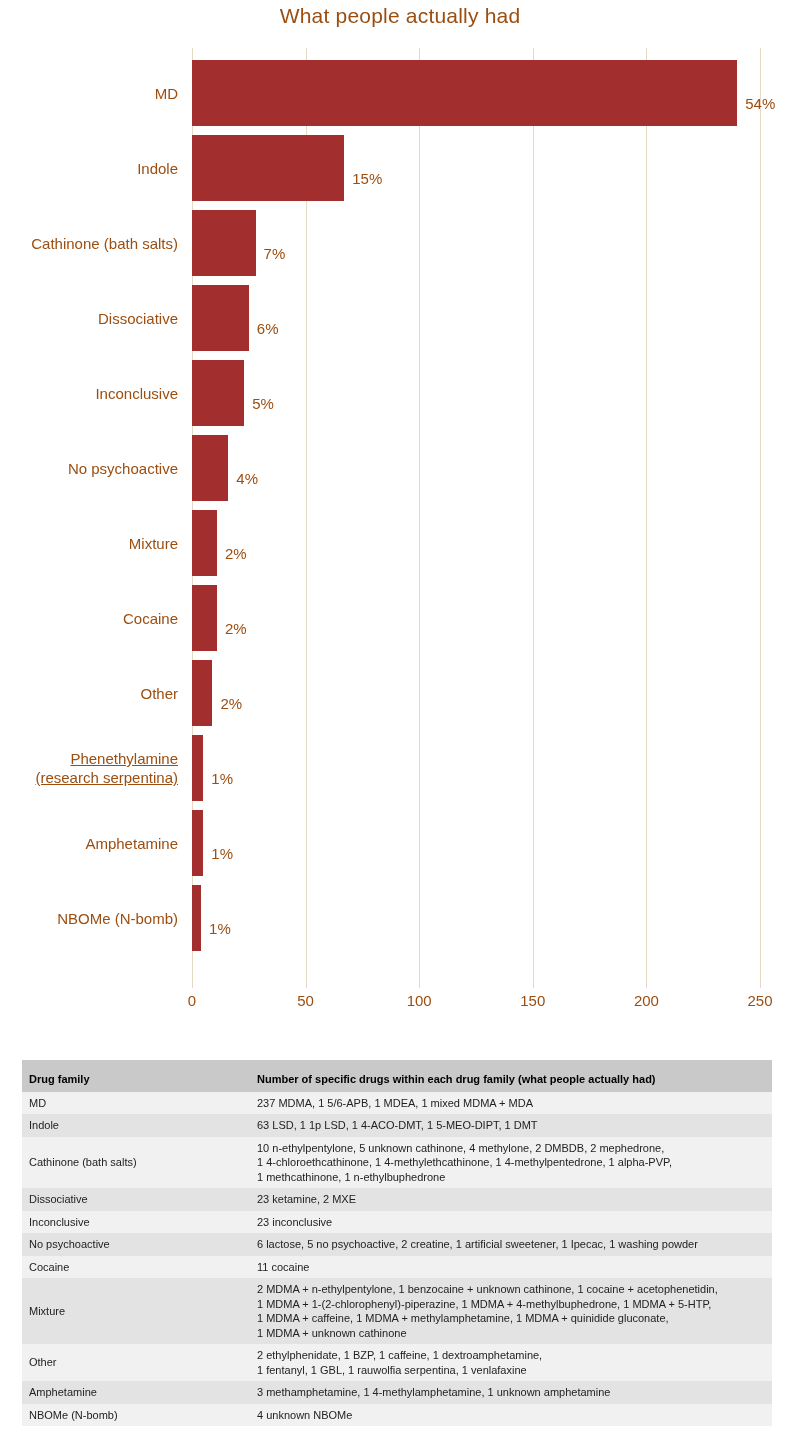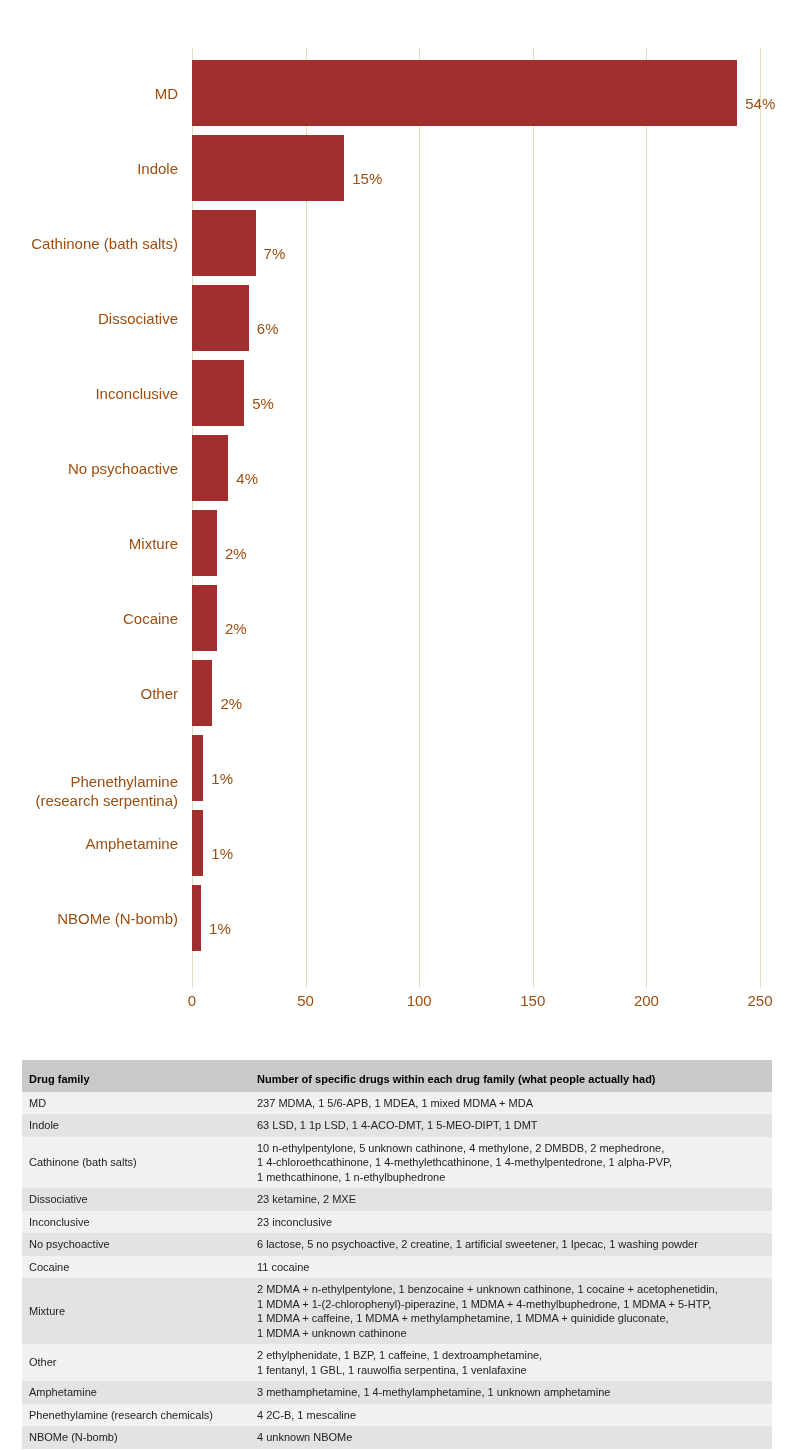--- a/index.html
+++ b/index.html
@@ -92,20 +92,21 @@
   tbody tr:nth-child(odd) td{background:#f1f1f1;}
   tbody tr:nth-child(even) td{background:#e3e3e3;}
   td.fam{white-space:nowrap;}
   .ln{display:block;}
 </style>
 </head>
 <body>
 
 <div id="chart-region">
 
+  <div id="chart-title">What people actually had</div>
 
   <div id="ylabels">
       <div class="ylabel" style="top: 83.5px;">
         <span class="ln">MD</span>
       </div>
       <div class="ylabel" style="top: 158.5px;">
         <span class="ln">Indole</span>
       </div>
       <div class="ylabel" style="top: 233.5px;">
         <span class="ln">Cathinone (bath salts)</span>
@@ -121,21 +122,21 @@
       </div>
       <div class="ylabel" style="top: 533.5px;">
         <span class="ln">Mixture</span>
       </div>
       <div class="ylabel" style="top: 608.5px;">
         <span class="ln">Cocaine</span>
       </div>
       <div class="ylabel" style="top: 683.5px;">
         <span class="ln">Other</span>
       </div>
-      <div class="ylabel" style="top: 772px;">
+      <div class="ylabel" style="top: 749px; text-decoration: underline;">
         <span class="ln">Phenethylamine</span>
         <span class="ln">(research serpentina)</span>
       </div>
       <div class="ylabel" style="top: 833.5px;">
         <span class="ln">Amphetamine</span>
       </div>
       <div class="ylabel" style="top: 908.5px;">
         <span class="ln">NBOMe (N-bomb)</span>
       </div>
     </div>
@@ -285,26 +286,20 @@
             <span class="ln">1 fentanyl, 1 GBL, 1 rauwolfia serpentina, 1 venlafaxine</span>
           </td>
         </tr>
         <tr>
           <td class="fam">Amphetamine</td>
           <td>
             <span class="ln">3 methamphetamine, 1 4-methylamphetamine, 1 unknown amphetamine</span>
           </td>
         </tr>
         <tr>
-          <td class="fam">Phenethylamine (research chemicals)</td>
-          <td>
-            <span class="ln">4 2C-B, 1 mescaline</span>
-          </td>
-        </tr>
-        <tr>
           <td class="fam">NBOMe (N-bomb)</td>
           <td>
             <span class="ln">4 unknown NBOMe</span>
           </td>
         </tr>
       </tbody>
   </table>
 </div>
 
 </body></html>

